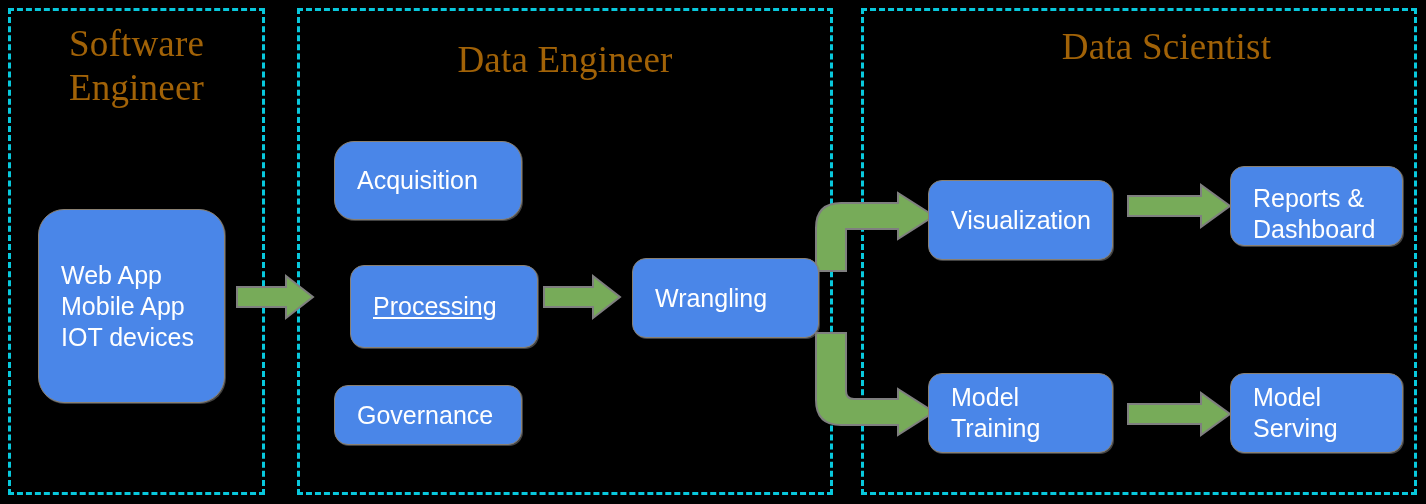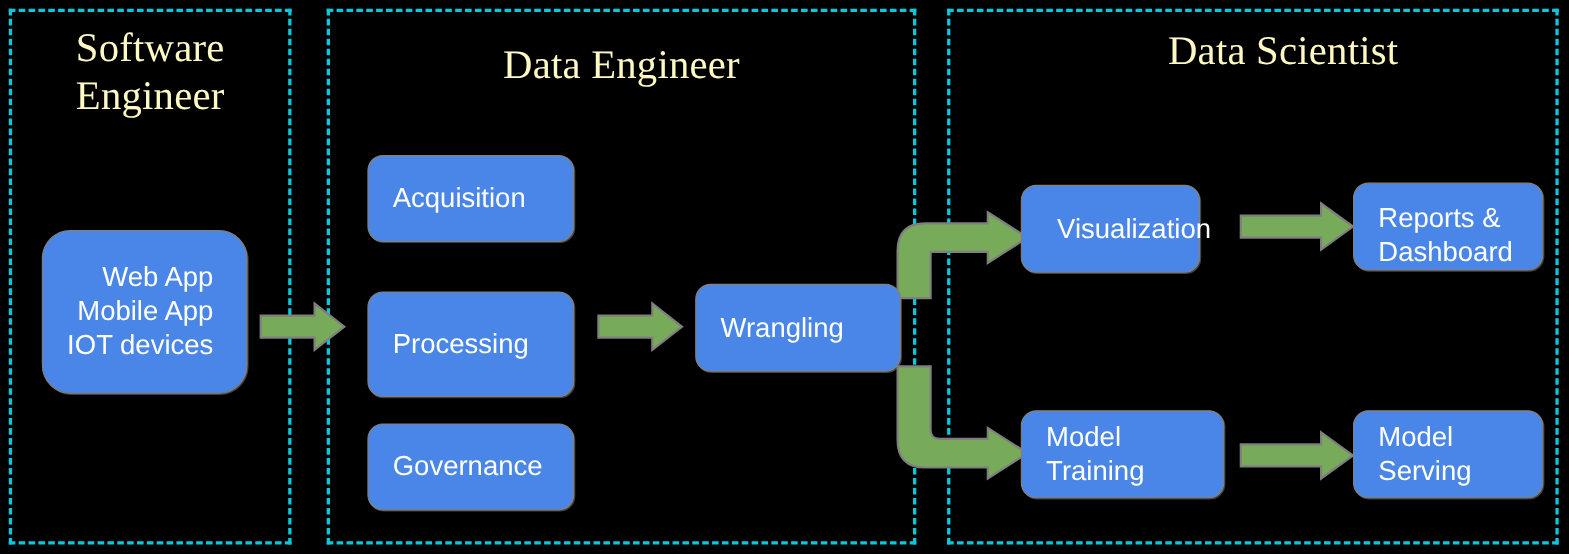--- a/index.html
+++ b/index.html
@@ -16,21 +16,21 @@
     font-family: "Liberation Sans", sans-serif;
   }
   .panel {
     position: absolute;
     border: 3px dashed #08c8dc;
     box-sizing: border-box;
     background: transparent;
   }
   .panel-title {
     position: absolute;
-    color: #fef9c3;
+    color: #a16207;
     font-family: "Liberation Serif", serif;
     font-size: 37px;
     line-height: 44px;
     text-align: center;
     white-space: pre-line;
     letter-spacing: 0.2px;
   }
   .node {
     position: absolute;
     background: #4a86e8;
@@ -92,43 +92,43 @@
   </svg>
 
   <svg class="arrow-svg" style="left:1127px; top:184px;" width="104" height="44" viewBox="0 0 104 44">
     <path class="arrow-path" d="M1,12 L74,12 L74,1 L103,22 L74,43 L74,32 L1,32 Z"></path>
   </svg>
 
   <svg class="arrow-svg" style="left:1127px; top:392px;" width="104" height="44" viewBox="0 0 104 44">
     <path class="arrow-path" d="M1,12 L74,12 L74,1 L103,22 L74,43 L74,32 L1,32 Z"></path>
   </svg>
 
-  <div class="node big-radius" style="left:38px; top:209px; width:187px; height:149px;text-align:right;">
+  <div class="node big-radius" style="left:38px; top:209px; width:187px; height:194px;">
     <span class="node-label">Web App
 Mobile App
 IOT devices</span>
   </div>
 
-  <div class="node" style="left:334px; top:141px; width:188px; height:79px;">
+  <div class="node" style="left:334px; top:141px; width:188px; height:79px;border-radius:20px;">
     <span class="node-label">Acquisition</span>
   </div>
 
-  <div class="node" style="left:334px; top:265px; width:188px; height:96px;">
+  <div class="node" style="left:350px; top:265px; width:188px; height:83px;text-decoration:underline;">
     <span class="node-label">Processing</span>
   </div>
 
-  <div class="node" style="left:334px; top:385px; width:188px; height:79px;">
+  <div class="node" style="left:334px; top:385px; width:188px; height:60px;">
     <span class="node-label">Governance</span>
   </div>
 
   <div class="node" style="left:632px; top:258px; width:187px; height:80px;align-items:center;">
     <span class="node-label">Wrangling</span>
   </div>
 
-  <div class="node" style="left:928px; top:168px; width:163px; height:80px;padding-left:10px;">
+  <div class="node" style="left:928px; top:180px; width:185px; height:80px;">
     <span class="node-label">Visualization</span>
   </div>
 
   <div class="node" style="left:1230px; top:166px; width:173px; height:80px;align-items:flex-end;">
     <span class="node-label">Reports &amp;
 Dashboard</span>
   </div>
 
   <div class="node" style="left:928px; top:373px; width:185px; height:80px;">
     <span class="node-label">Model

